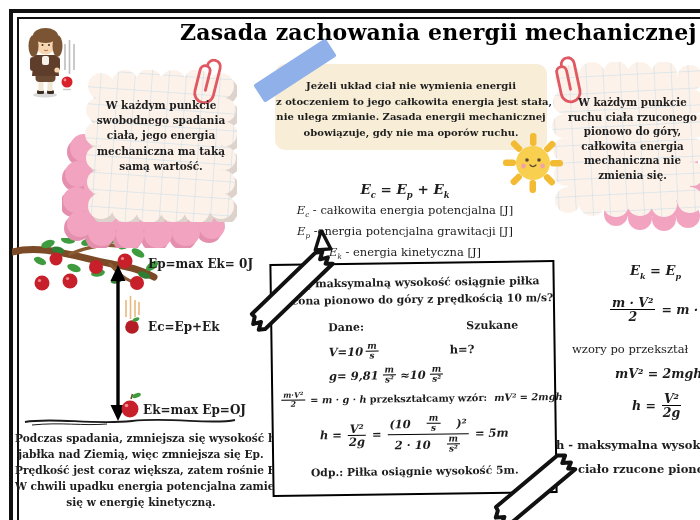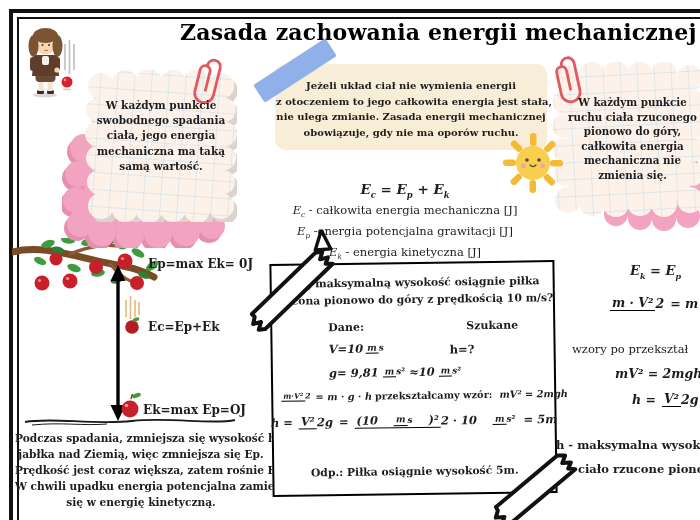--- a/index.html
+++ b/index.html
@@ -4,21 +4,21 @@
 <style>
   html,body{margin:0;padding:0;width:700px;height:520px;overflow:hidden;background:#fff;
     font-family:"DejaVu Serif",serif;color:#1d1d1d}
   .abs{position:absolute}
   .b{font-weight:bold}
   .i{font-style:italic}
   .c{text-align:center}
   .nw{white-space:nowrap}
   .line{white-space:nowrap}
   .row{display:inline-flex;align-items:center}
-  .frac{display:inline-flex;flex-direction:row;align-items:center;line-height:1.05;vertical-align:middle;margin:0 2px}
+  .frac{display:inline-flex;flex-direction:column;align-items:center;line-height:1.05;vertical-align:middle;margin:0 2px}
   .frac .fn{border-bottom:1px solid #000;padding:0 2px;display:inline-flex;align-items:center}
   .frac.sm{font-size:.78em}
   .math{font-family:"DejaVu Serif",serif;font-style:italic;font-weight:bold}
   sub{font-size:.62em}
   .title{font-size:22px;font-weight:bold;letter-spacing:.2px}
   .notetext{font-size:10.5px;font-weight:bold;line-height:1.45}
   .smallnote{font-size:10.3px;font-weight:bold;line-height:1.42}
   .qtext{font-size:10.5px;font-weight:bold;line-height:1.55}
   .legend{font-size:11.5px}
 </style>
@@ -214,21 +214,21 @@
 
 <div class="abs c math nw" style="left:330px;top:181px;width:150px;font-size:13.5px">
   <span>E</span><sub>c</sub>
   <span>=</span>
   <span>E</span><sub>p</sub>
   <span>+</span>
   <span>E</span><sub>k</sub>
 </div>
 
 <div class="abs c legend nw" style="left:255px;top:203px;width:300px">
-  <span class="i">E</span><sub class="i">c</sub><span> - całkowita energia mechaniczna [J]</span>
+  <span class="i">E</span><sub class="i">c</sub><span> - całkowita energia potencjalna [J]</span>
 </div>
 <div class="abs c legend nw" style="left:255px;top:224px;width:300px">
   <span class="i">E</span><sub class="i">p</sub><span> -energia potencjalna grawitacji [J]</span>
 </div>
 <div class="abs c legend nw" style="left:255px;top:245px;width:300px">
   <span class="i">E</span><sub class="i">k</sub><span> - energia kinetyczna [J]</span>
 </div>
 
 <svg class="abs" style="left:598px;top:150px;z-index:1" width="110" height="85" viewBox="0 0 110 85">
   <g fill="#f2a3c0">

